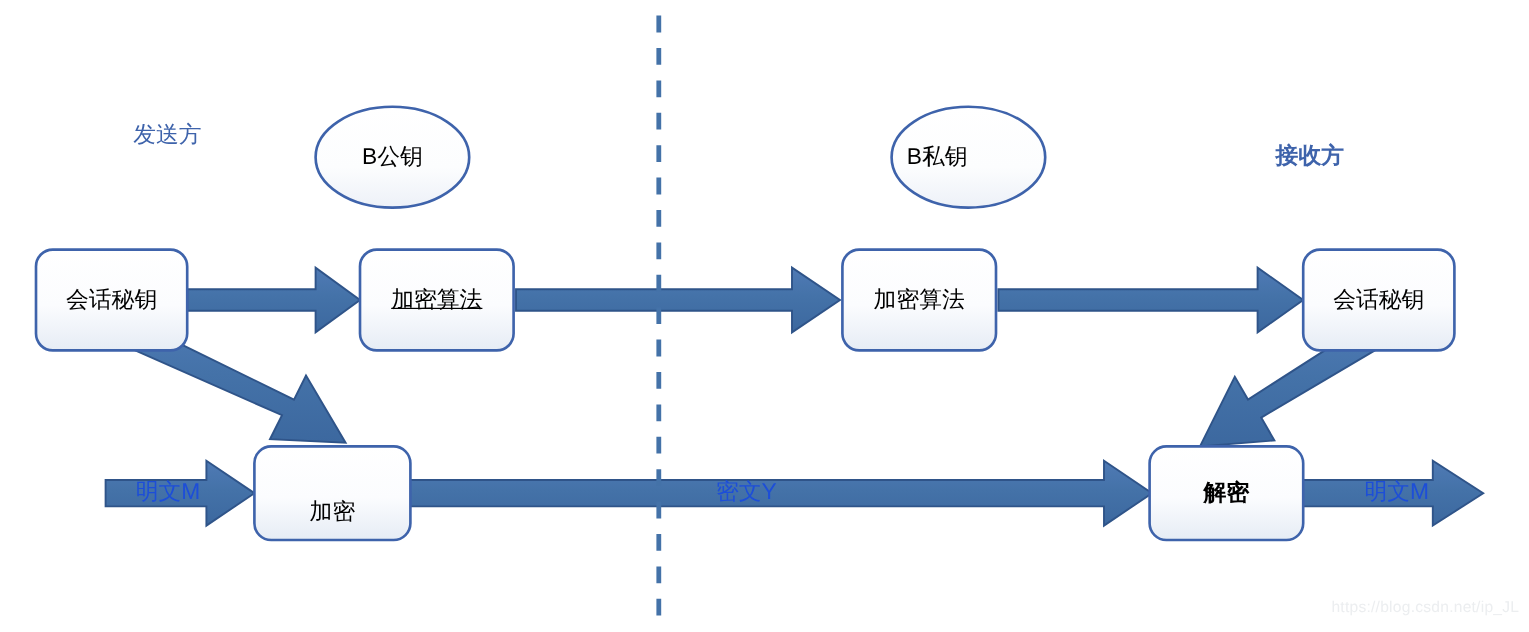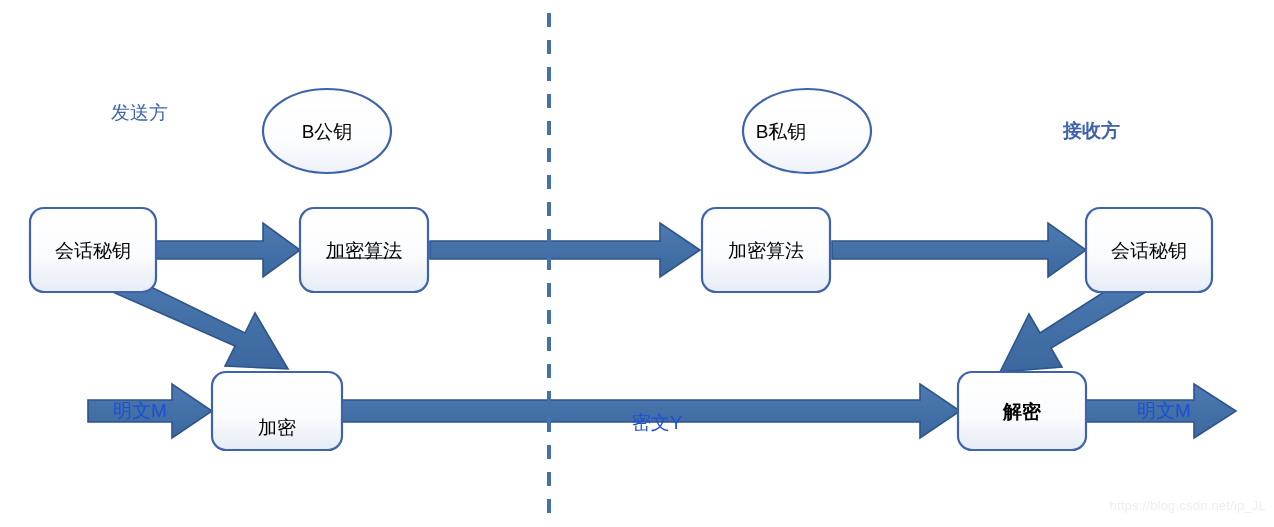--- a/index.html
+++ b/index.html
@@ -152,18 +152,18 @@
   <div class="node-text" style="left:781px; top:131px;">B私钥</div>
 
   <div class="node-text" style="left:93px; top:250px;">会话秘钥</div>
   <div class="node-text" style="left:364px; top:250px;text-decoration:underline;">加密算法</div>
   <div class="node-text" style="left:766px; top:250px;">加密算法</div>
   <div class="node-text" style="left:1149px; top:250px;">会话秘钥</div>
   <div class="node-text" style="left:277px; top:411px;margin-top:16px;">加密</div>
   <div class="node-text" style="left:1022px; top:411px;font-weight:bold;">解密</div>
 
   <div class="arrow-text" style="left:140px; top:410px;">明文M</div>
-  <div class="arrow-text" style="left:657px; top:410px;margin-top:12px;">密文Y</div>
+  <div class="arrow-text" style="left:622px; top:410px;">密文Y</div>
   <div class="arrow-text" style="left:1164px; top:410px;">明文M</div>
 
   <div class="watermark">https://blog.csdn.net/ip_JL</div>
 
 </div>
 
 </body></html>

